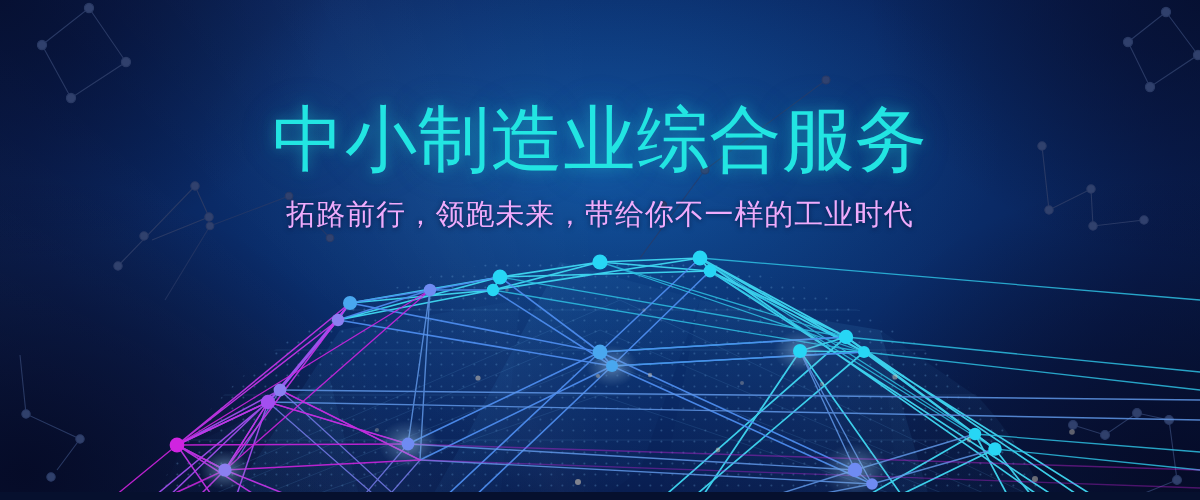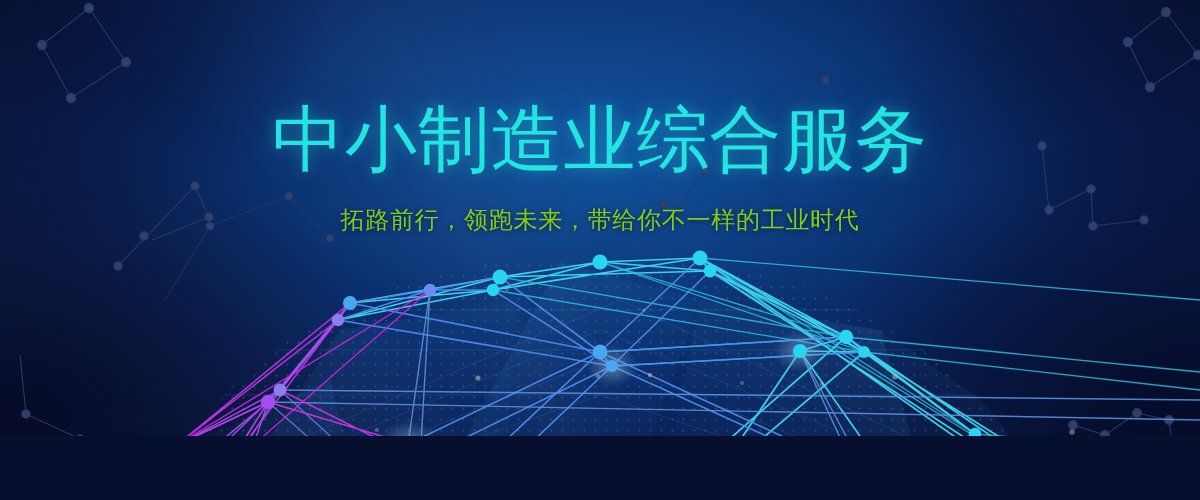--- a/index.html
+++ b/index.html
@@ -2,21 +2,21 @@
 <html><head>
 <meta charset="utf-8">
 <title>中小制造业综合服务</title>
 <style>
   html,body{margin:0;padding:0;background:#06102e;}
   *{box-sizing:border-box;}
 
   .banner{
     position:relative;
     width:1200px;
-    height:436px;
+    height:492px;
     overflow:hidden;
     font-family:"Liberation Sans","DejaVu Sans",sans-serif;
     background:#0a1c52;
   }
 
   
   .bg-base{
     position:absolute; inset:0;
     background:
       radial-gradient(ellipse 820px 460px at 50% 36%, #0d4a91 0%, #0b3a7c 22%, #0a2a66 48%, #091d4f 70%, #081639 100%);
@@ -59,27 +59,27 @@
     padding-top:103px;
     font-size:72px;
     line-height:1;
     font-weight:300;
     letter-spacing:.012em;
     color:#22e5e2;
     text-shadow:0 0 14px rgba(34,229,226,.42), 0 0 38px rgba(20,150,200,.26);
     white-space:nowrap;
   }
   .hero-sub{
-    margin:12px;
+    margin:4px;
     padding-top:21px;
-    font-size:24px;
+    font-size:29px;
     line-height:1;
     font-weight:400;
     letter-spacing:.03em;
-    color:#84cc16;
+    color:#f0abfc;
     text-shadow:0 1px 5px rgba(0,10,40,.66);
     white-space:nowrap;
   }
 </style>
 </head>
 <body>
 
 <div class="banner">
 
   <div class="bg-base"></div>

